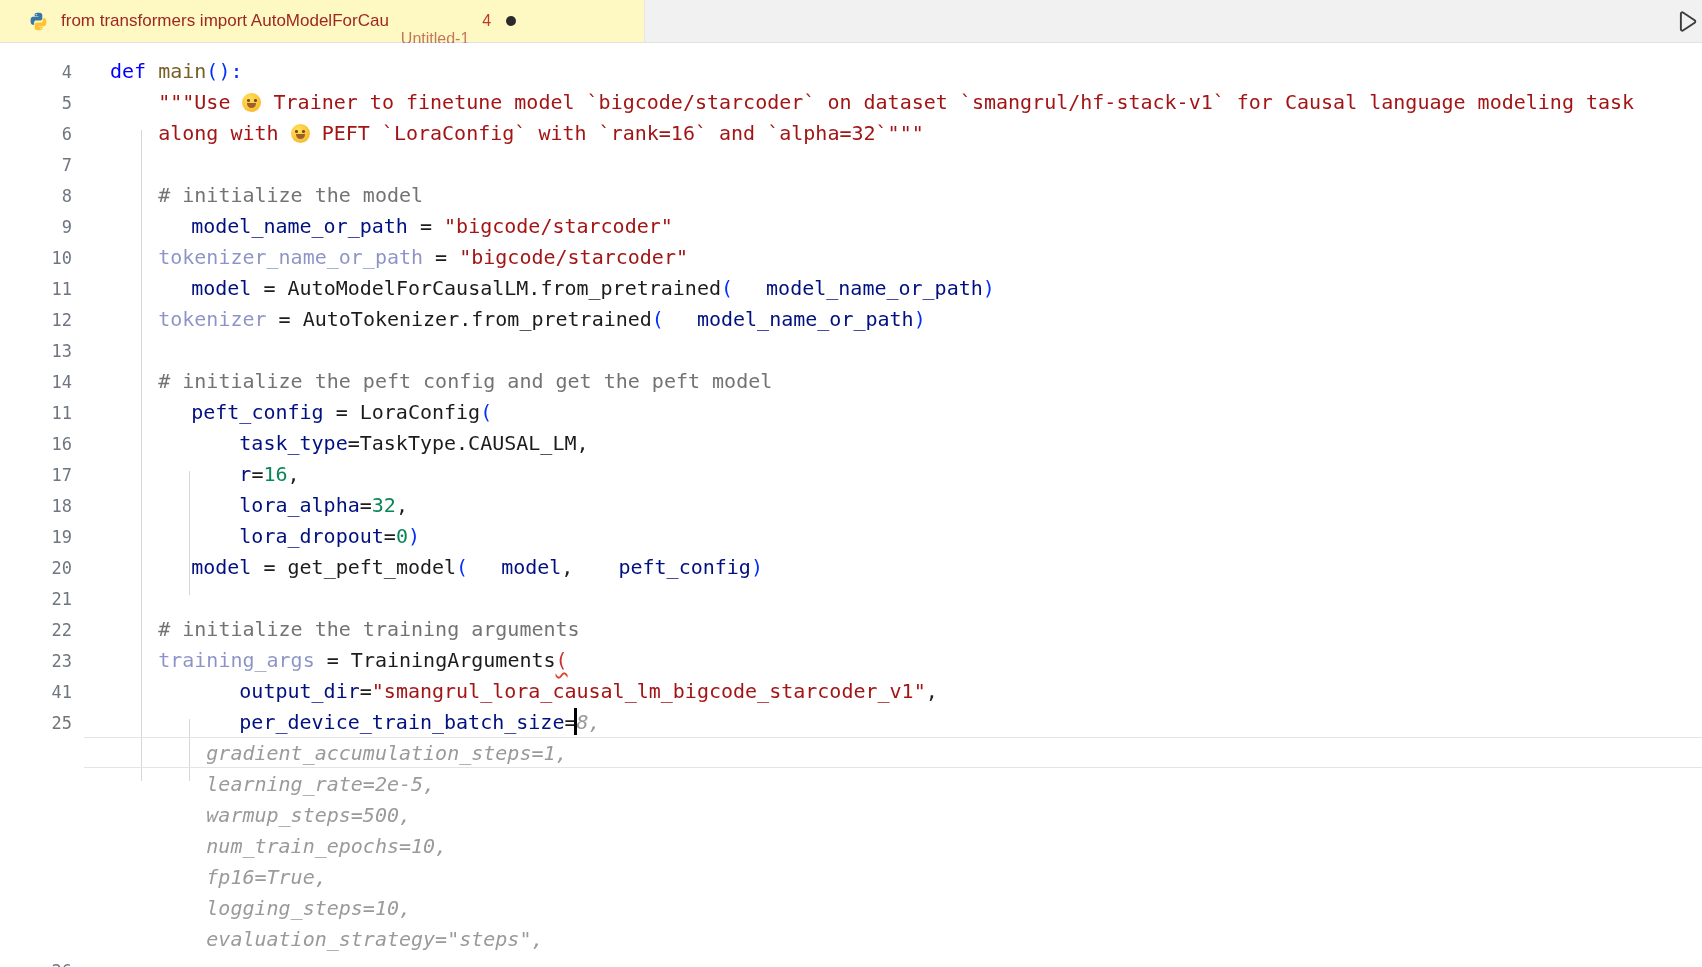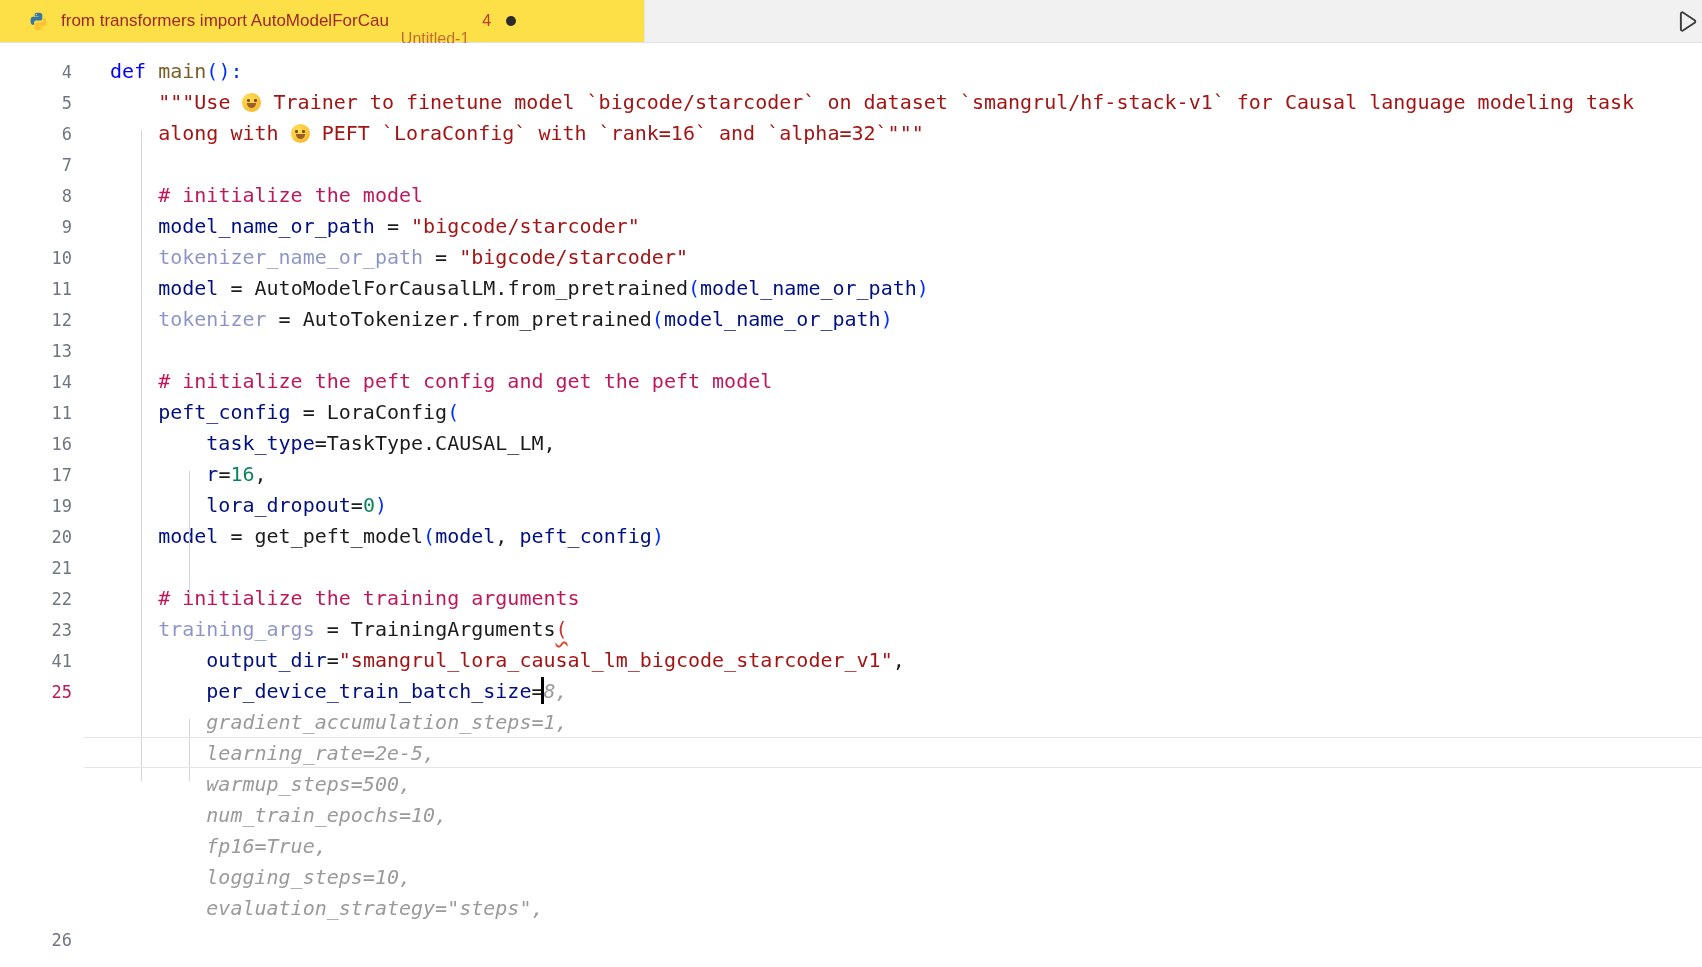--- a/index.html
+++ b/index.html
@@ -2,47 +2,47 @@
 <html><head>
 <meta charset="utf-8">
 <style>
   * { margin:0; padding:0; box-sizing:border-box; }
   html,body { width:1702px; height:967px; overflow:hidden; background:#ffffff;
               font-family:"Liberation Sans", sans-serif; }
 
   
   .tabbar { position:relative; height:43px; background:#f1f1f1;
             border-bottom:1px solid #e2e2e2; display:flex; }
-  .tab { width:645px; height:42px; background:#fde047; display:flex; align-items:center;
+  .tab { width:645px; height:42px; background:#fef9c3; display:flex; align-items:center;
          padding:0 18px 0 28px; border-right:1px solid #e5e5e5; cursor:pointer; }
   .tab .pyicon { width:21px; height:21px; flex:none; margin-right:12px; }
   .tab-title { font-size:17px; color:#9e2723; white-space:nowrap; }
   .tab-desc  { font-size:16px; color:#9e2723; opacity:.62; margin-left:12px; white-space:nowrap;margin-top:36px; }
   .tab-count { font-size:16px; color:#c3362b; margin-left:13px; }
   .tab-dot   { width:10px; height:10px; border-radius:50%; background:#2b2b2b; margin-left:15px; flex:none; }
   .runbtn { position:absolute; right:2px; top:8px; width:27px; height:27px; cursor:pointer; }
 
   
   .editor { position:relative; width:1702px; height:924px; background:#fff;
             padding-top:13px; font-family:"DejaVu Sans Mono", monospace; }
   .row { position:relative; height:31px; display:flex; align-items:center; white-space:pre; }
   .gutter { flex:none; width:72px; text-align:right; font-size:17px; color:#6e7681;
             font-family:"DejaVu Sans Mono", monospace; }
-  .gutter.active { color:#be185d; }
+  .gutter.active { color:#737373; }
   .codeline { flex:1; padding-left:38px; font-size:20px; line-height:31px; white-space:pre; }
 
   .k   { color:#0000ff;text-align:center; }
   .fn  { color:#795e26; }
   .br  { color:#0431fa; }
   .bre { color:#cd3131; text-decoration:underline; text-decoration-style:wavy;
          text-decoration-color:#e0452d; text-decoration-thickness:1.5px; text-underline-offset:5px; }
   .s   { color:#a31515; }
-  .c   { color:#be185d; }
+  .c   { color:#737373; }
   .n   { color:#098658; }
-  .v   { color:#001080; }
+  .v   { color:#001080;margin-left:33px; }
   .vf  { color:rgba(0,16,128,.45); }
   .t   { color:#1c1c1c; }
   .g   { color:#9a9a9a; font-style:italic; }
 
   .caret { display:inline-block; width:3px; height:27px; background:#000;
            vertical-align:-6px; margin:0 -1px 0 -2px; }
 
   .emoji { display:inline-block; position:relative; width:19px; height:19px; border-radius:50%;
            background:radial-gradient(circle at 35% 30%, #ffdf56, #f9be33 70%); vertical-align:-3px; }
   .emoji::before { content:""; position:absolute; left:4.5px; top:6px; width:2.6px; height:2.6px;
@@ -82,20 +82,21 @@
       <div class="row"><span class="gutter">8</span><span class="codeline"><span class="t">    </span><span class="c"># initialize the model</span></span></div>
       <div class="row"><span class="gutter">9</span><span class="codeline"><span class="t">    </span><span class="v">model_name_or_path</span><span class="t"> = </span><span class="s">"bigcode/starcoder"</span></span></div>
       <div class="row"><span class="gutter">10</span><span class="codeline"><span class="t">    </span><span class="vf">tokenizer_name_or_path</span><span class="t"> = </span><span class="s">"bigcode/starcoder"</span></span></div>
       <div class="row"><span class="gutter">11</span><span class="codeline"><span class="t">    </span><span class="v">model</span><span class="t"> = AutoModelForCausalLM.from_pretrained</span><span class="br">(</span><span class="v">model_name_or_path</span><span class="br">)</span></span></div>
       <div class="row"><span class="gutter">12</span><span class="codeline"><span class="t">    </span><span class="vf">tokenizer</span><span class="t"> = AutoTokenizer.from_pretrained</span><span class="br">(</span><span class="v">model_name_or_path</span><span class="br">)</span></span></div>
       <div class="row"><span class="gutter">13</span><span class="codeline"></span></div>
       <div class="row"><span class="gutter">14</span><span class="codeline"><span class="t">    </span><span class="c"># initialize the peft config and get the peft model</span></span></div>
       <div class="row"><span class="gutter">11</span><span class="codeline"><span class="t">    </span><span class="v">peft_config</span><span class="t"> = LoraConfig</span><span class="br">(</span></span></div>
       <div class="row"><span class="gutter">16</span><span class="codeline"><span class="t">        </span><span class="v">task_type</span><span class="t">=TaskType.CAUSAL_LM,</span></span></div>
       <div class="row"><span class="gutter">17</span><span class="codeline"><span class="t">        </span><span class="v">r</span><span class="t">=</span><span class="n">16</span><span class="t">,</span></span></div>
+      <div class="row"><span class="gutter">18</span><span class="codeline"><span class="t">        </span><span class="v">lora_alpha</span><span class="t">=</span><span class="n">32</span><span class="t">,</span></span></div>
       <div class="row"><span class="gutter">19</span><span class="codeline"><span class="t">        </span><span class="v">lora_dropout</span><span class="t">=</span><span class="n">0</span><span class="br">)</span></span></div>
       <div class="row"><span class="gutter">20</span><span class="codeline"><span class="t">    </span><span class="v">model</span><span class="t"> = get_peft_model</span><span class="br">(</span><span class="v">model</span><span class="t">, </span><span class="v">peft_config</span><span class="br">)</span></span></div>
       <div class="row"><span class="gutter">21</span><span class="codeline"></span></div>
       <div class="row"><span class="gutter">22</span><span class="codeline"><span class="t">    </span><span class="c"># initialize the training arguments</span></span></div>
       <div class="row"><span class="gutter">23</span><span class="codeline"><span class="t">    </span><span class="vf">training_args</span><span class="t"> = TrainingArguments</span><span class="bre">(</span></span></div>
       <div class="row"><span class="gutter">41</span><span class="codeline"><span class="t">        </span><span class="v">output_dir</span><span class="t">=</span><span class="s">"smangrul_lora_causal_lm_bigcode_starcoder_v1"</span><span class="t">,</span></span></div>
       <div class="row"><span class="gutter active">25</span><span class="codeline"><span class="t">        </span><span class="v">per_device_train_batch_size</span><span class="t">=</span><span class="caret"></span><span class="g">8,</span></span></div>
       <div class="row"><span class="gutter"></span><span class="codeline"><span class="g">        gradient_accumulation_steps=1,</span></span></div>
       <div class="row"><span class="gutter"></span><span class="codeline"><span class="g">        learning_rate=2e-5,</span></span></div>
       <div class="row"><span class="gutter"></span><span class="codeline"><span class="g">        warmup_steps=500,</span></span></div>

